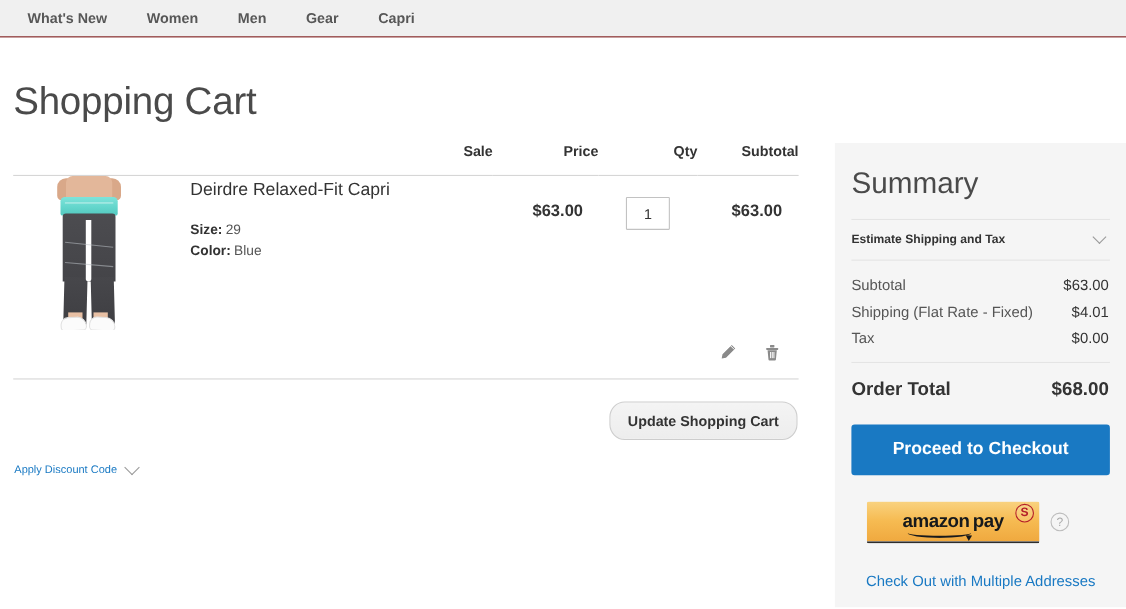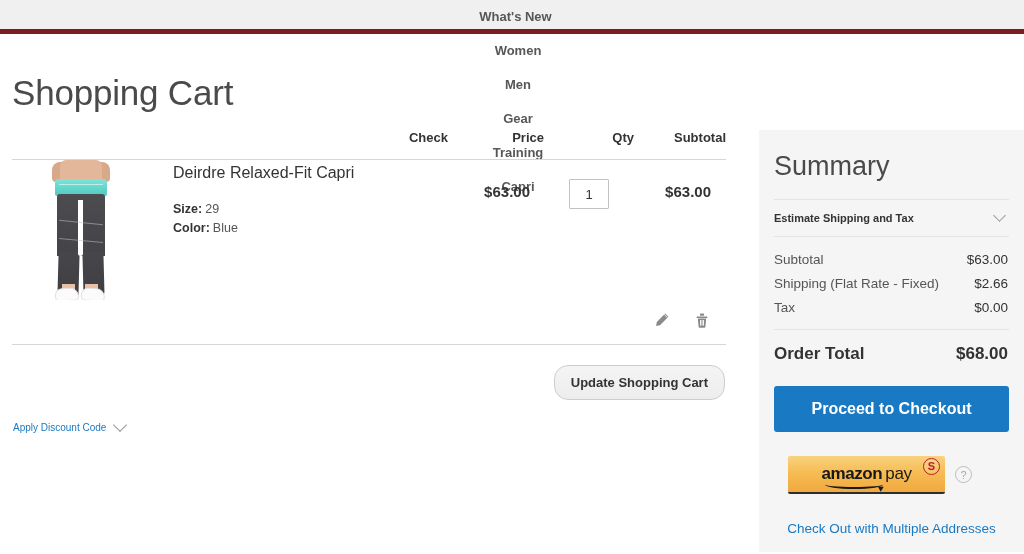--- a/index.html
+++ b/index.html
@@ -14,22 +14,21 @@
     -webkit-font-smoothing: antialiased;
   }
 
   
   .topnav {
     height: 34px;
     background: #f0f0f0;
     display: flex;
     align-items: center;
     padding-left: 12px;
-    border-bottom: 5px solid #7f1d1d;
-    flex-direction: column;
+    border-bottom: 1px solid #7f1d1d;
   }
   .nav-item {
     font-size: 13px;
     font-weight: bold;
     color: #575757;
     padding: 0 18px;
     line-height: 34px;
     cursor: pointer;
     white-space: nowrap;
   }
@@ -270,21 +269,21 @@
     background: linear-gradient(180deg,#f9d27f 0%, #f6bb52 48%, #f0a93f 100%);
     border-bottom: 2px solid #2d2d2d;
     border-radius: 2px;
     display: flex; align-items: center; justify-content: center;
     cursor: pointer;
   }
   .amazon-word {
     font-size: 17px; font-weight: bold; color: #16191c;
     letter-spacing: -0.4px; position: relative; line-height: 1;
   }
-  .amazon-word .pay { font-weight: normal; margin-left: 3px; }
+  .amazon-word .pay { font-weight: bold; margin-left: 3px; }
   .amazon-smile {
     position: absolute; left: 4px; bottom: -7px; width: 58px; height: 9px;
     border-bottom: 2.2px solid #17191c;
     border-radius: 0 0 50% 50%;
   }
   .amazon-smile::after {
     content: ""; position: absolute; right: -1px; bottom: -4px;
     border-left: 5px solid #17191c;
     border-top: 3px solid transparent;
     border-bottom: 3px solid transparent;
@@ -313,33 +312,32 @@
   }
 </style>
 </head>
 <body>
 
 <div class="topnav">
   <div class="nav-item">What's New</div>
   <div class="nav-item">Women</div>
   <div class="nav-item">Men</div>
   <div class="nav-item">Gear</div>
-  <div class="nav-item">Training</div>
   <div class="nav-item">Capri</div>
 </div>
 
 <div class="page">
 
   <h1 class="page-title">Shopping Cart</h1>
 
   <div class="cart">
     <table class="cart-table">
       <thead>
         <tr>
-          <th class="col-item">Check</th>
+          <th class="col-item">Sale</th>
           <th class="col-price">Price</th>
           <th class="col-qty">Qty</th>
           <th class="col-sub">Subtotal</th>
         </tr>
       </thead>
       <tbody>
         <tr>
           <td class="item-cell">
             <div class="item-inner">
               <div class="photo">
@@ -420,21 +418,21 @@
       <span class="chev-sm"></span>
     </div>
 
     <div class="totals">
       <div class="total-row">
         <span>Subtotal</span>
         <span class="tval">$63.00</span>
       </div>
       <div class="total-row">
         <span>Shipping (Flat Rate - Fixed)</span>
-        <span class="tval">$2.66</span>
+        <span class="tval">$4.01</span>
       </div>
       <div class="total-row">
         <span>Tax</span>
         <span class="tval">$0.00</span>
       </div>
 
       <div class="grand">
         <span>Order Total</span>
         <span>$68.00</span>
       </div>

